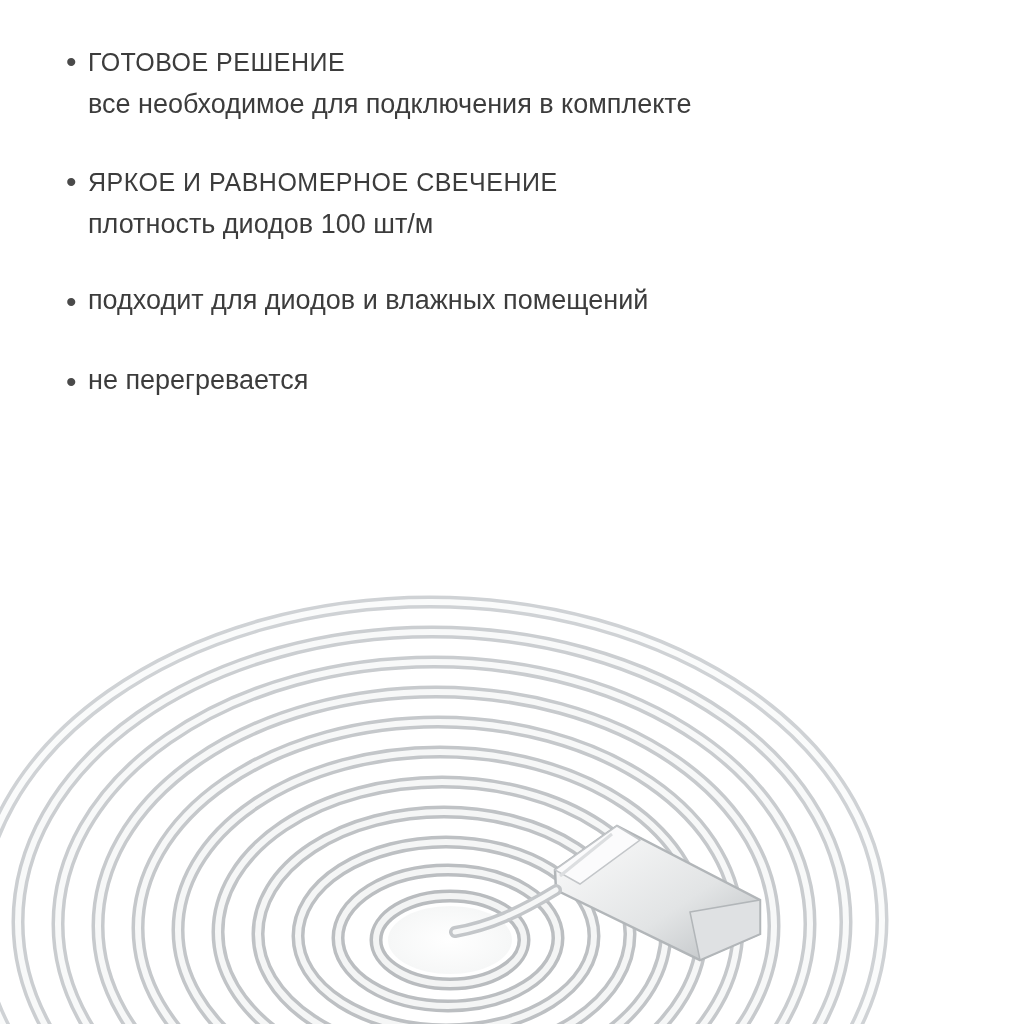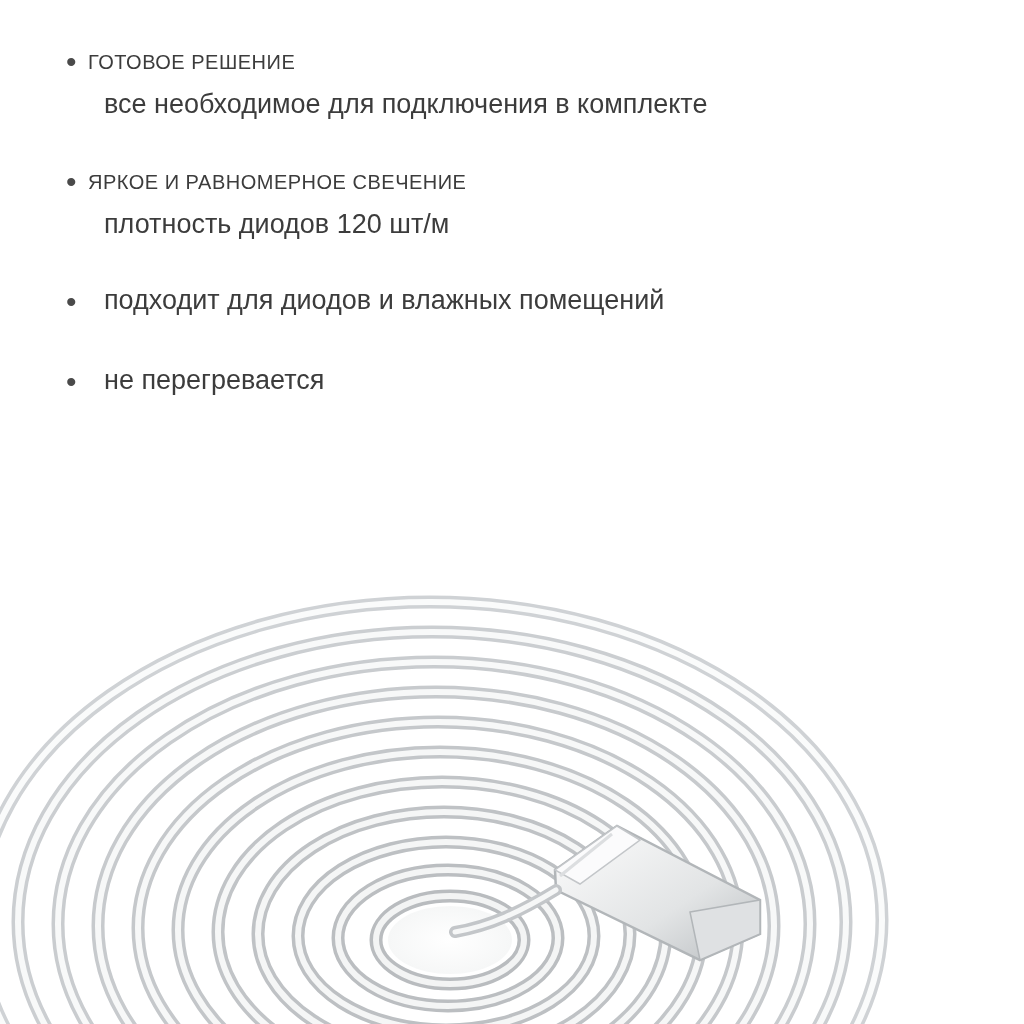--- a/index.html
+++ b/index.html
@@ -35,33 +35,32 @@
     flex: 0 0 22px;
     font-size: 30px;
     line-height: 44px;
     color: #4a4a4a;
     text-align: left;
   }
   .feature-text {
     flex: 1 1 auto;
   }
   .feature-title {
-    font-size: 20px;
+    font-size: 25px;
     line-height: 44px;
     letter-spacing: 0.5px;
     color: #3c3c3c;
     text-transform: uppercase;
     white-space: nowrap;
   }
   .feature-sub {
     font-size: 27px;
     line-height: 40px;
     color: #3c3c3c;
     white-space: nowrap;
-    margin-left: 16px;
   }
 
   
   .photo {
     position: absolute;
     left: 0;
     top: 560px;
     width: 1024px;
     height: 464px;
     overflow: hidden;
@@ -81,21 +80,21 @@
     <div class="feature-text">
       <div class="feature-title">ГОТОВОЕ РЕШЕНИЕ</div>
       <div class="feature-sub">все необходимое для подключения в комплекте</div>
     </div>
   </div>
 
   <div class="feature">
     <span class="bullet">•</span>
     <div class="feature-text">
       <div class="feature-title">ЯРКОЕ И РАВНОМЕРНОЕ СВЕЧЕНИЕ</div>
-      <div class="feature-sub">плотность диодов 120 шт/м</div>
+      <div class="feature-sub">плотность диодов 100 шт/м</div>
     </div>
   </div>
 
   <div class="feature">
     <span class="bullet">•</span>
     <div class="feature-text">
       <div class="feature-sub">подходит для диодов и влажных помещений</div>
     </div>
   </div>
 

